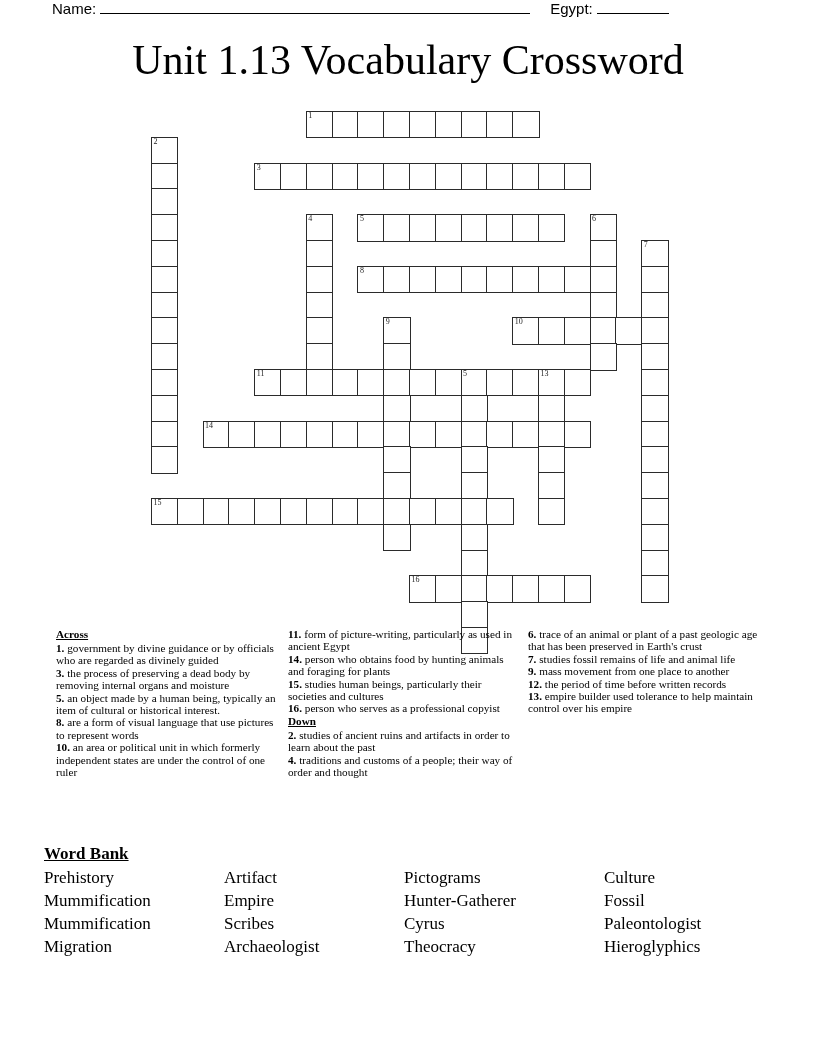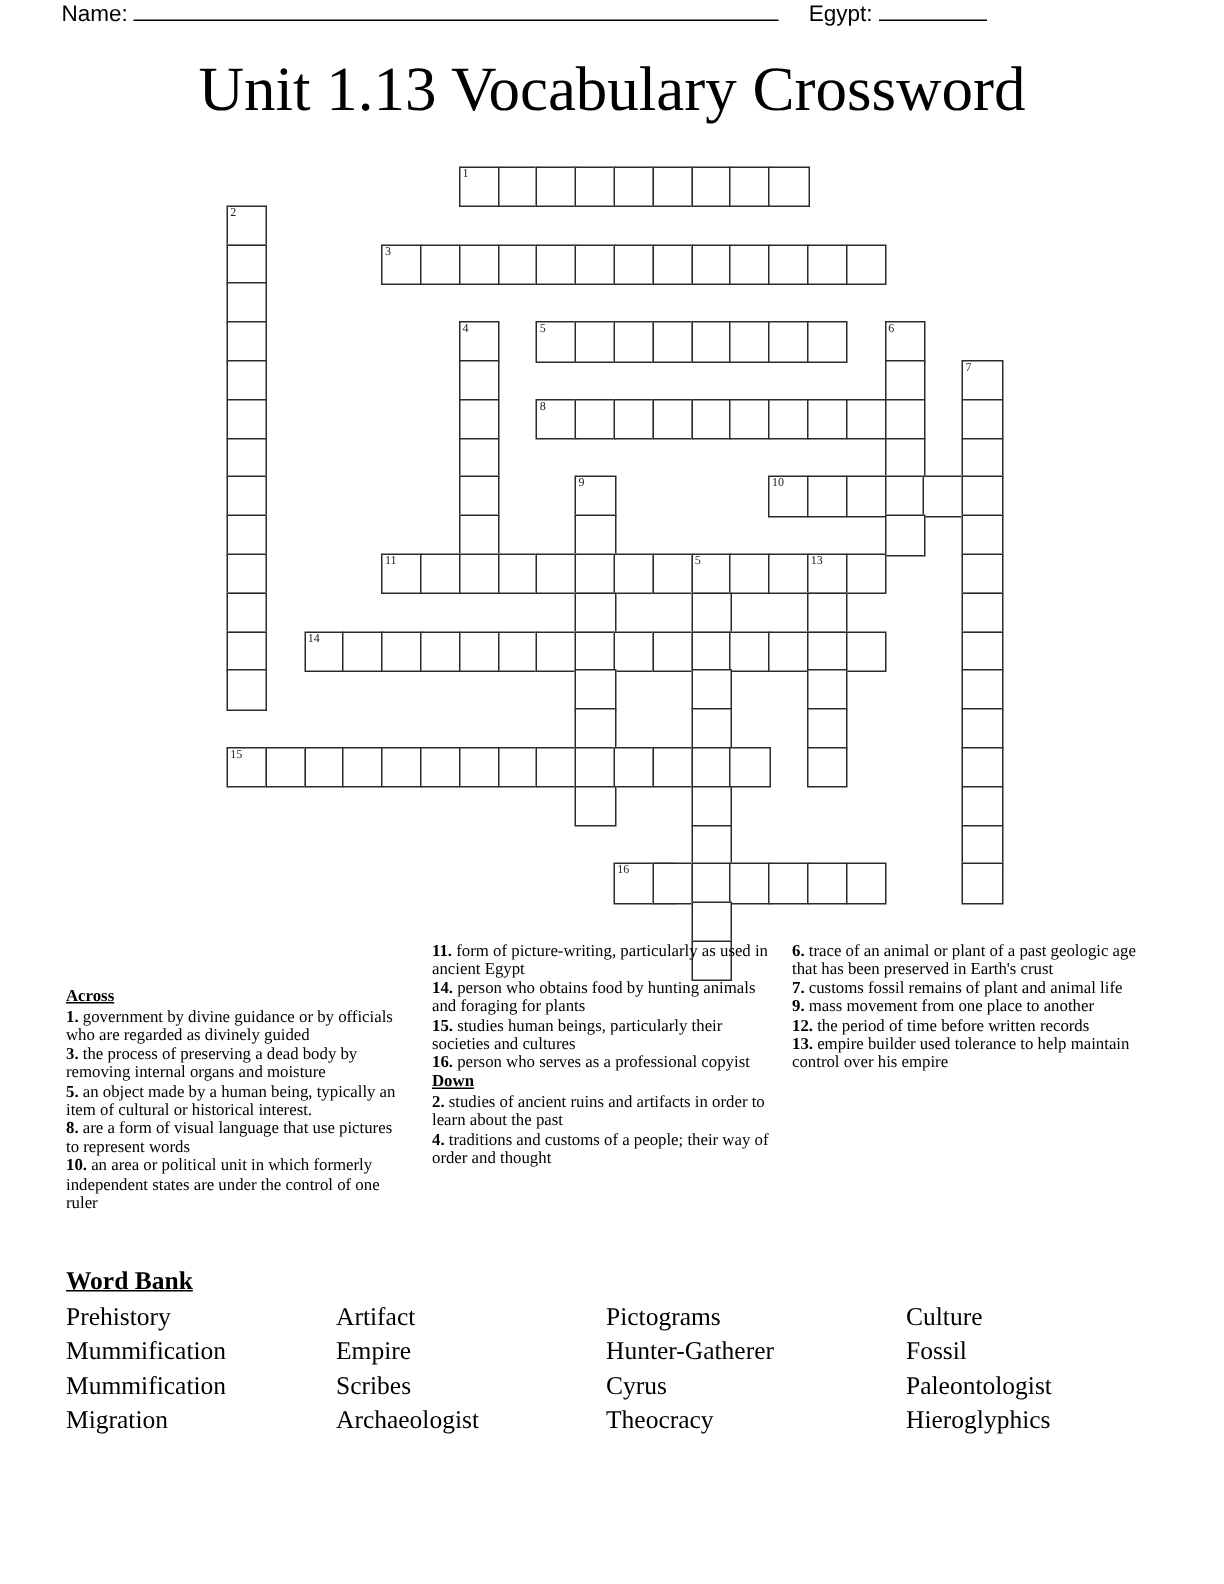--- a/index.html
+++ b/index.html
@@ -13,21 +13,21 @@
     height: 1056px;
     position: relative;
     font-family: "Liberation Serif", "DejaVu Serif", serif;
     color: #000000;
     overflow: hidden;
   }
 
   
   .name-date-row {
     position: absolute;
-    left: 41px;
+    left: 52px;
     top: 0px;
     width: 736px;
     height: 26px;
     display: flex;
     align-items: baseline;
     font-family: "Liberation Sans", "DejaVu Sans", sans-serif;
     font-size: 15px;
     white-space: nowrap;
   }
   .nd-label { font-size: 15px; }
@@ -94,21 +94,21 @@
     height: 200px;
   }
   .clue-col {
     position: absolute;
     top: 0;
     font-size: 11.2px;
     line-height: 12.4px;
     font-family: "Liberation Serif", "DejaVu Serif", serif;
     text-align: left;
   }
-  #clue-col-1 { left: 0px;   width: 228px; margin-top: 30px; }
+  #clue-col-1 { left: 12px;   width: 228px; }
   #clue-col-2 { left: 244px; width: 228px; }
   #clue-col-3 { left: 484px; width: 246px; }
 
   .clue-heading {
     font-weight: bold;
     text-decoration: underline;
     font-size: 11.2px;
     line-height: 13px;
     margin: 0 0 1px 0;
   }
@@ -349,21 +349,21 @@
       <div class="clue-item"><b>11.</b><span> form of picture-writing, particularly as used in ancient Egypt</span></div>
       <div class="clue-item"><b>14.</b><span> person who obtains food by hunting animals and foraging for plants</span></div>
       <div class="clue-item"><b>15.</b><span> studies human beings, particularly their societies and cultures</span></div>
       <div class="clue-item"><b>16.</b><span> person who serves as a professional copyist</span></div>
       <div class="clue-heading">Down</div>
       <div class="clue-item"><b>2.</b><span> studies of ancient ruins and artifacts in order to learn about the past</span></div>
       <div class="clue-item"><b>4.</b><span> traditions and customs of a people; their way of order and thought</span></div>
     </div>
   <div class="clue-col" id="clue-col-3">
       <div class="clue-item"><b>6.</b><span> trace of an animal or plant of a past geologic age that has been preserved in Earth's crust</span></div>
-      <div class="clue-item"><b>7.</b><span> customs fossil remains of plant and animal life</span></div>
+      <div class="clue-item"><b>7.</b><span> studies fossil remains of life and animal life</span></div>
       <div class="clue-item"><b>9.</b><span> mass movement from one place to another</span></div>
       <div class="clue-item"><b>12.</b><span> the period of time before written records</span></div>
       <div class="clue-item"><b>13.</b><span> empire builder used tolerance to help maintain control over his empire</span></div>
     </div>
 </div>
 
 <div id="word-bank">
   <div class="wb-heading">Word Bank</div>
   <div class="wb-grid" id="wb-grid">
       <div class="wb-word">Prehistory</div>

